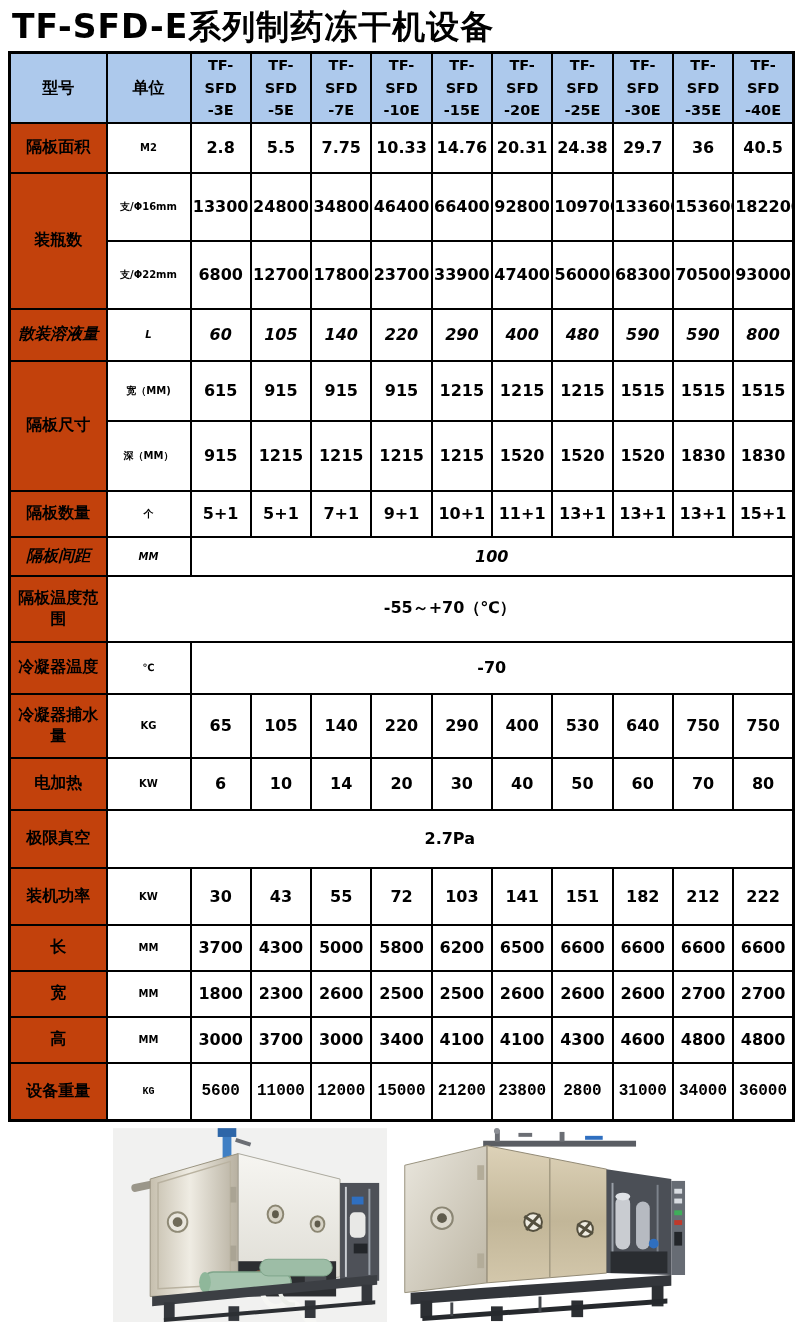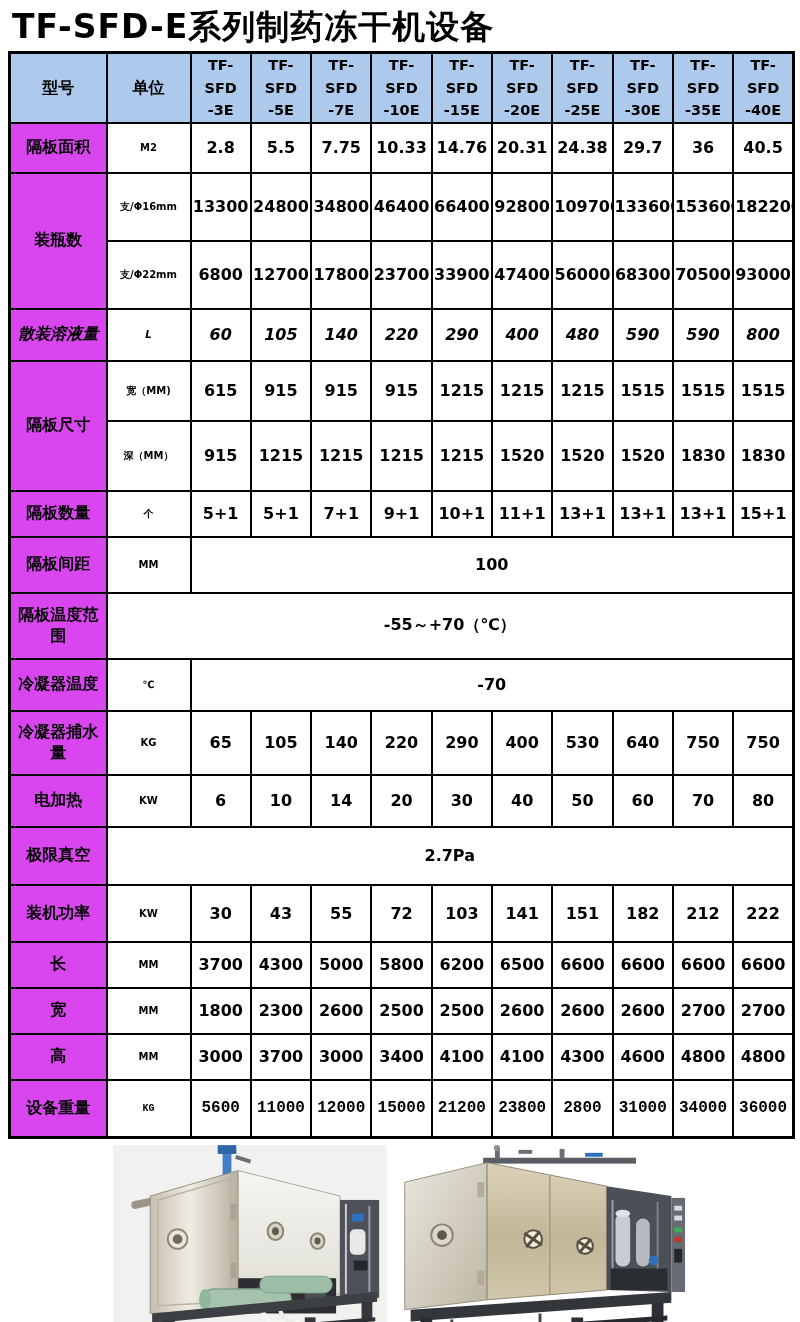--- a/index.html
+++ b/index.html
@@ -19,21 +19,21 @@
   }
   table.spec th,table.spec td{
     border:2px solid #000;
     text-align:center;vertical-align:middle;
     font-weight:bold;padding:0 1px;overflow:hidden;
   }
   table.spec thead th{
     background:#adc9ec;font-size:14.5px;line-height:1.55;
   }
   table.spec thead th.hdr-label{font-size:16px;}
-  td.lbl{font-size:16px;background:#d946ef;}
+  td.lbl{font-size:16px;background:#c2410c;}
   td.unit{font-size:10px;}
   td.val{font-size:16px;}
 
   .photos{
     display:flex;justify-content:center;align-items:flex-end;
     gap:6px;margin-top:4px;height:198px;
   }
   .photo{height:196px;}
   .photo svg{display:block;height:196px;}
 </style>
@@ -186,21 +186,21 @@
           <td class="val">5+1</td>
           <td class="val">7+1</td>
           <td class="val">9+1</td>
           <td class="val">10+1</td>
           <td class="val">11+1</td>
           <td class="val">13+1</td>
           <td class="val">13+1</td>
           <td class="val">13+1</td>
           <td class="val">15+1</td>
         </tr>
-        <tr style="height: 56px;">
+        <tr style="height: 39px; font-style: italic;">
           <td class="lbl">隔板间距</td>
           <td class="unit">MM</td>
           <td class="val" colspan="10">100</td>
         </tr>
         <tr style="height: 66px;">
           <td class="lbl">隔板温度范围</td>
           <td class="val" colspan="11">-55～+70（℃）</td>
         </tr>
         <tr style="height: 52px;">
           <td class="lbl">冷凝器温度</td>

